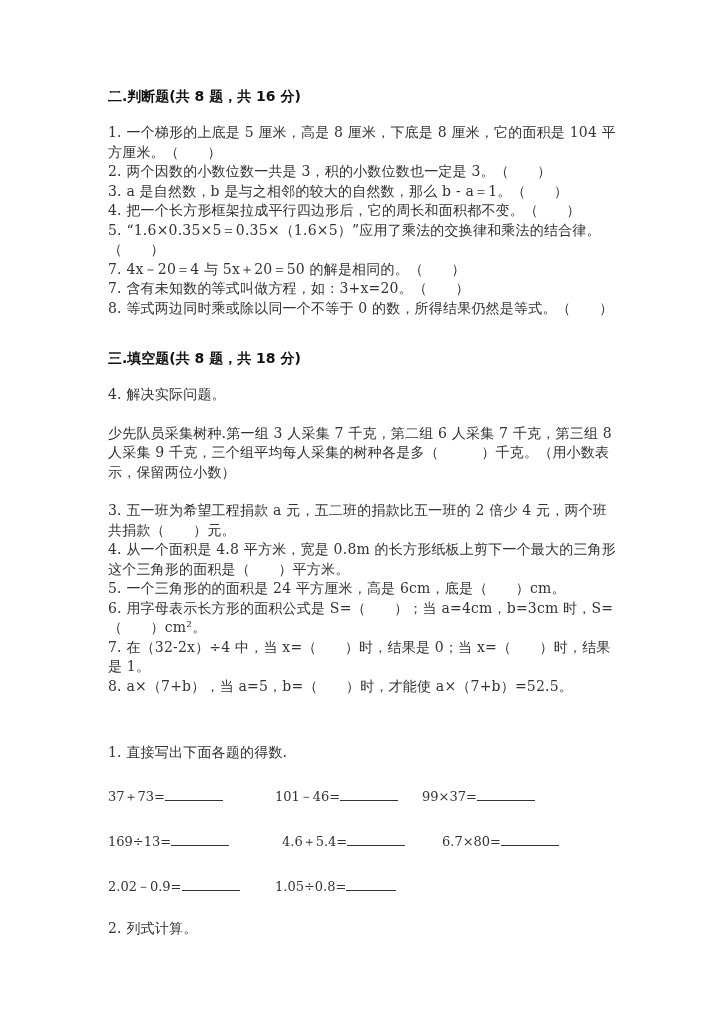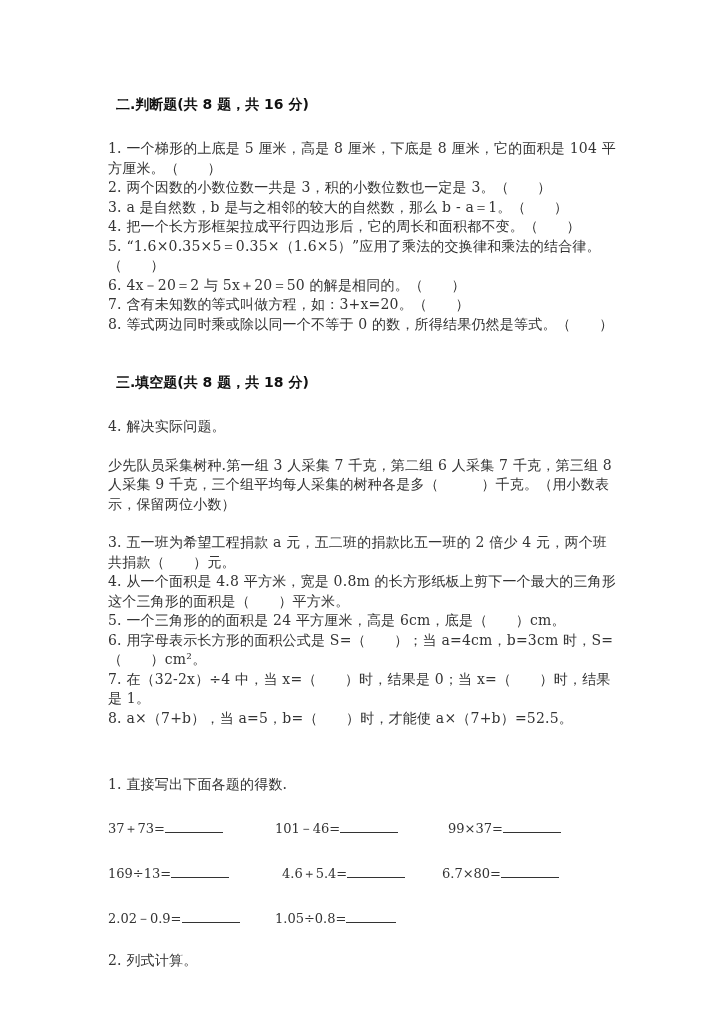--- a/index.html
+++ b/index.html
@@ -5,21 +5,21 @@
   html, body { margin: 0; padding: 0; background: #ffffff; }
   body {
     width: 720px; height: 1018px; position: relative; overflow: hidden;
     font-family: "DejaVu Serif", "Liberation Serif", serif;
     color: #222;
   }
   .page { position: absolute; left: 108px; top: 86px; width: 508px; }
   .section-title {
     font-family: "DejaVu Sans", "Liberation Sans", sans-serif;
     font-weight: bold; font-size: 14px; color: #111;
-    height: 20px; line-height: 20px; margin: 8px;
+    height: 20px; line-height: 20px; margin: 0;
   }
   .q { font-size: 14px; line-height: 19.5px; margin: 0; color: #333; letter-spacing: 0.2px; }
   .gap-s { height: 17px; }
   .gap-m { height: 19px; }
   .gap-l { height: 30px; }
   .calc-row { position: relative; height: 19px; font-size: 13px; line-height: 19px; color: #333; text-align: center; }
   .calc-row span { position: absolute; top: 0; white-space: nowrap; }
   .blank { display: inline-block; width: 58px; border-bottom: 1px solid #333; height: 13px; vertical-align: baseline; }
   .blank.short { width: 50px; }
 </style>
@@ -29,21 +29,21 @@
 <div class="page">
 
   <p class="section-title">二.判断题(共 8 题，共 16 分)</p>
   <div class="gap-s"></div>
   <div>
     <p class="q">1. 一个梯形的上底是 5 厘米，高是 8 厘米，下底是 8 厘米，它的面积是 104 平方厘米。（　　）</p>
     <p class="q">2. 两个因数的小数位数一共是 3，积的小数位数也一定是 3。（　　）</p>
     <p class="q">3. a 是自然数，b 是与之相邻的较大的自然数，那么 b - a＝1。（　　）</p>
     <p class="q">4. 把一个长方形框架拉成平行四边形后，它的周长和面积都不变。（　　）</p>
     <p class="q">5. “1.6×0.35×5＝0.35×（1.6×5）”应用了乘法的交换律和乘法的结合律。（　　）</p>
-    <p class="q">6. 4x－20＝2 与 5x＋20＝50 的解是相同的。（　　）</p>
+    <p class="q">7. 4x－20＝4 与 5x＋20＝50 的解是相同的。（　　）</p>
     <p class="q">7. 含有未知数的等式叫做方程，如：3+x=20。（　　）</p>
     <p class="q">8. 等式两边同时乘或除以同一个不等于 0 的数，所得结果仍然是等式。（　　）</p>
   </div>
 
   <div class="gap-l"></div>
   <p class="section-title">三.填空题(共 8 题，共 18 分)</p>
   <div class="gap-s"></div>
   <div>
     <p class="q">4. 解决实际问题。</p>
     <div class="gap-m"></div>
@@ -58,21 +58,21 @@
   </div>
 
   <div class="gap-l"></div>
   <div class="gap-s"></div>
   <p class="q">1. 直接写出下面各题的得数.</p>
   <div style="height:24px"></div>
 
   <div class="calc-row">
     <span style="left:0"><span style="position:static">37＋73=</span><span class="blank" style="position:static"></span></span>
     <span style="left:167px"><span style="position:static">101－46=</span><span class="blank" style="position:static"></span></span>
-    <span style="left:340px"><span style="position:static">99×37=</span><span class="blank" style="position:static"></span></span>
+    <span style="left:314px"><span style="position:static">99×37=</span><span class="blank" style="position:static"></span></span>
   </div>
   <div style="height:26px"></div>
   <div class="calc-row">
     <span style="left:0"><span style="position:static">169÷13=</span><span class="blank" style="position:static"></span></span>
     <span style="left:174px"><span style="position:static">4.6＋5.4=</span><span class="blank" style="position:static"></span></span>
     <span style="left:334px"><span style="position:static">6.7×80=</span><span class="blank" style="position:static"></span></span>
   </div>
   <div style="height:26px"></div>
   <div class="calc-row">
     <span style="left:0"><span style="position:static">2.02－0.9=</span><span class="blank" style="position:static"></span></span>

